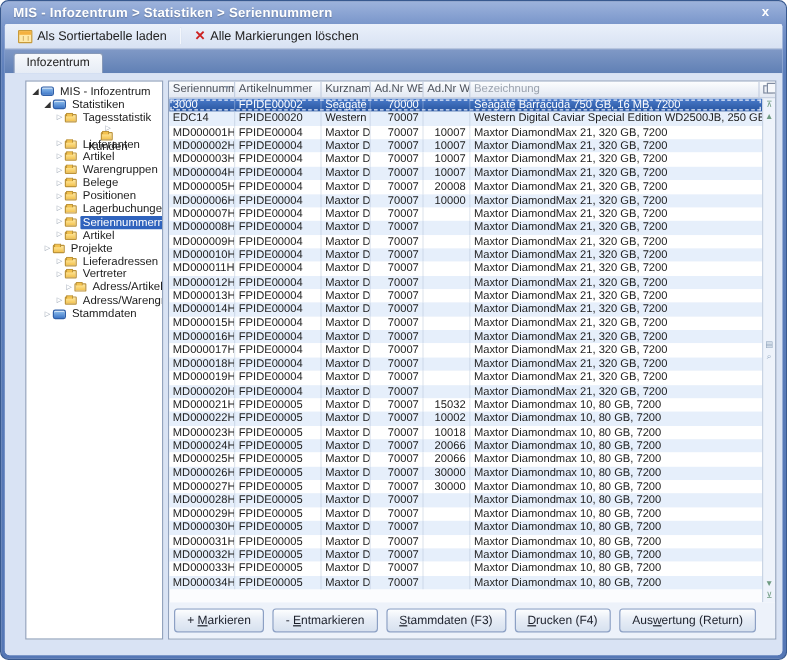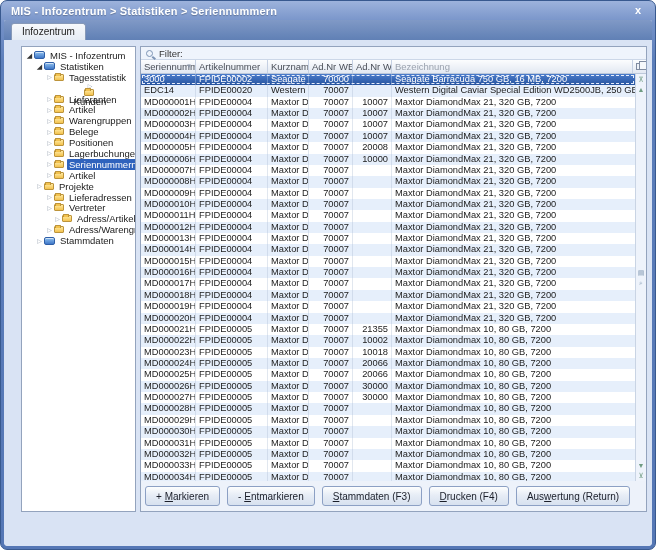--- a/index.html
+++ b/index.html
@@ -109,20 +109,31 @@
 
 <div class="window">
 
   <div class="titlebar">
     <span class="title">MIS - Infozentrum &gt; Statistiken &gt; Seriennummern</span>
     <span class="close-btn">x</span>
   </div>
 
   <div class="bodywrap">
 
+    <div class="toolbar">
+      <div class="tool-btn">
+        <span class="icon-table"></span>
+        <span>Als Sortiertabelle laden</span>
+      </div>
+      <div class="tool-sep"></div>
+      <div class="tool-btn">
+        <span class="icon-redx">✕</span>
+        <span>Alle Markierungen löschen</span>
+      </div>
+    </div>
 
     <div class="tabstrip">
       <div class="tab">Infozentrum</div>
     </div>
 
     <div class="content">
 
       <div class="tree-panel">
           <div class="tree-item" style="padding-left: 3px;">
             <div class="tw expanded">◢</div>
@@ -210,24 +221,20 @@
             <div class="t-label">Adress/Warengruppen</div>
           </div>
           <div class="tree-item" style="padding-left: 13px;">
             <div class="tw collapsed">▷</div>
             <div class="t-icon t-node"></div>
             <div class="t-label">Stammdaten</div>
           </div>
         </div>
 
       <div class="grid-panel">
-        <div class="filter-row">
-          <span class="mag"></span>
-          <span>Filter:</span>
-        </div>
         <div class="grid-header">
             <div class="hcell" style="width: 55px; flex: 0 0 auto;">Seriennummer<div class="sort" style="position: absolute;">▼</div></div>
             <div class="hcell" style="width: 72px; flex: 0 0 auto;">Artikelnummer</div>
             <div class="hcell" style="width: 41px; flex: 0 0 auto;">Kurzname</div>
             <div class="hcell" style="width: 44px; flex: 0 0 auto;">Ad.Nr WE</div>
             <div class="hcell" style="width: 39px; flex: 0 0 auto;">Ad.Nr WA</div>
             <div class="hcell light" style="flex: 1 1 0%;">Bezeichnung</div>
             <div class="hcorner">
               <div class="icon-cols"></div>
             </div>
@@ -408,21 +415,21 @@
                 <div class="cell" style="width: 41px; flex: 0 0 auto;">Maxtor Dia</div>
                 <div class="cell num" style="width: 44px; flex: 0 0 auto;">70007</div>
                 <div class="cell num" style="width: 39px; flex: 0 0 auto;"></div>
                 <div class="cell" style="flex: 1 1 0%; border-right: none;">Maxtor DiamondMax 21, 320 GB, 7200</div>
               </div>
               <div class="grid-row">
                 <div class="cell" style="width: 55px; flex: 0 0 auto;">MD000021HD</div>
                 <div class="cell" style="width: 72px; flex: 0 0 auto;">FPIDE00005</div>
                 <div class="cell" style="width: 41px; flex: 0 0 auto;">Maxtor Dia</div>
                 <div class="cell num" style="width: 44px; flex: 0 0 auto;">70007</div>
-                <div class="cell num" style="width: 39px; flex: 0 0 auto;">21355</div>
+                <div class="cell num" style="width: 39px; flex: 0 0 auto;">15032</div>
                 <div class="cell" style="flex: 1 1 0%; border-right: none;">Maxtor Diamondmax 10, 80 GB, 7200</div>
               </div>
               <div class="grid-row alt">
                 <div class="cell" style="width: 55px; flex: 0 0 auto;">MD000022HD</div>
                 <div class="cell" style="width: 72px; flex: 0 0 auto;">FPIDE00005</div>
                 <div class="cell" style="width: 41px; flex: 0 0 auto;">Maxtor Dia</div>
                 <div class="cell num" style="width: 44px; flex: 0 0 auto;">70007</div>
                 <div class="cell num" style="width: 39px; flex: 0 0 auto;">10002</div>
                 <div class="cell" style="flex: 1 1 0%; border-right: none;">Maxtor Diamondmax 10, 80 GB, 7200</div>
               </div>

